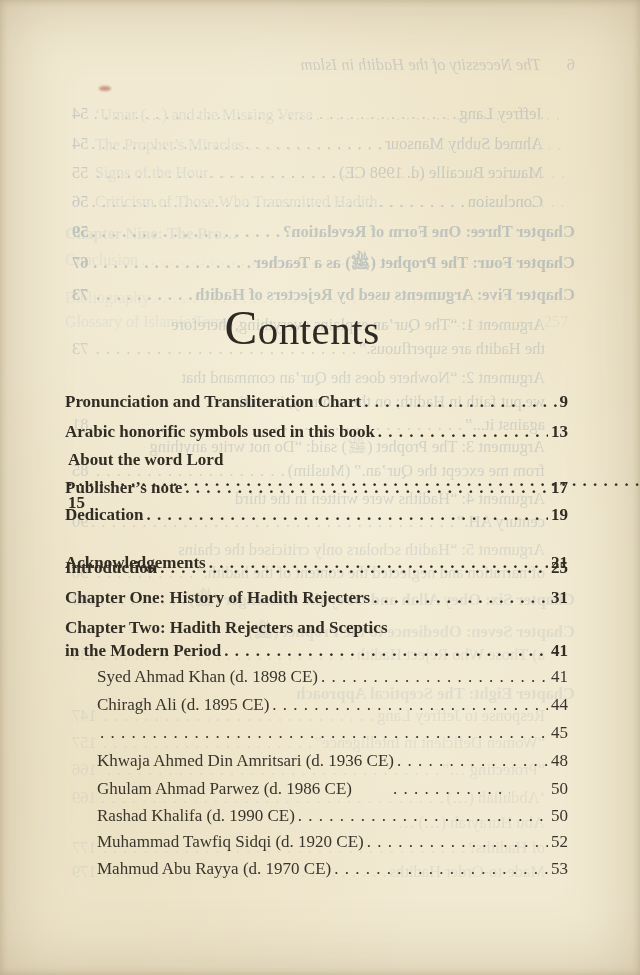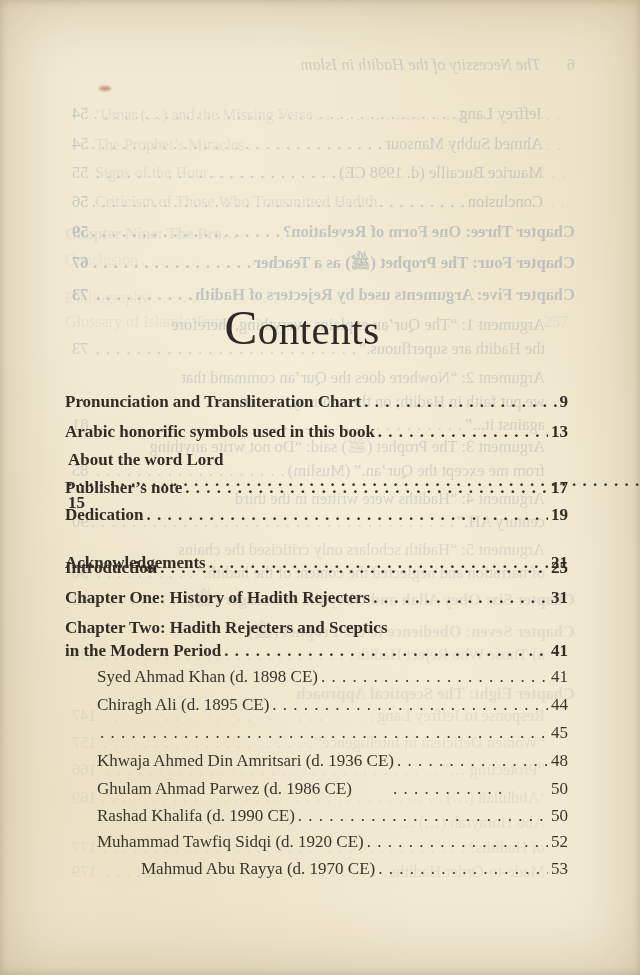--- a/index.html
+++ b/index.html
@@ -301,20 +301,20 @@
       <div class="row" style="top: 805px; left: 97px; right: 72px;">
         <span class="t">Rashad Khalifa (d. 1990 CE)</span>
         <span class="leader"></span>
         <span class="pg">50</span>
       </div>
       <div class="row" style="top: 831px; left: 97px; right: 72px;">
         <span class="t">Muhammad Tawfiq Sidqi (d. 1920 CE)</span>
         <span class="leader"></span>
         <span class="pg">52</span>
       </div>
-      <div class="row" style="top: 858px; left: 97px; right: 72px; margin-left: 44px;">
+      <div class="row" style="top: 858px; left: 97px; right: 72px;">
         <span class="t">Mahmud Abu Rayya (d. 1970 CE)</span>
         <span class="leader"></span>
         <span class="pg">53</span>
       </div>
     </div>
   <div class="vig"></div>
 </div>
 
 </body></html>

